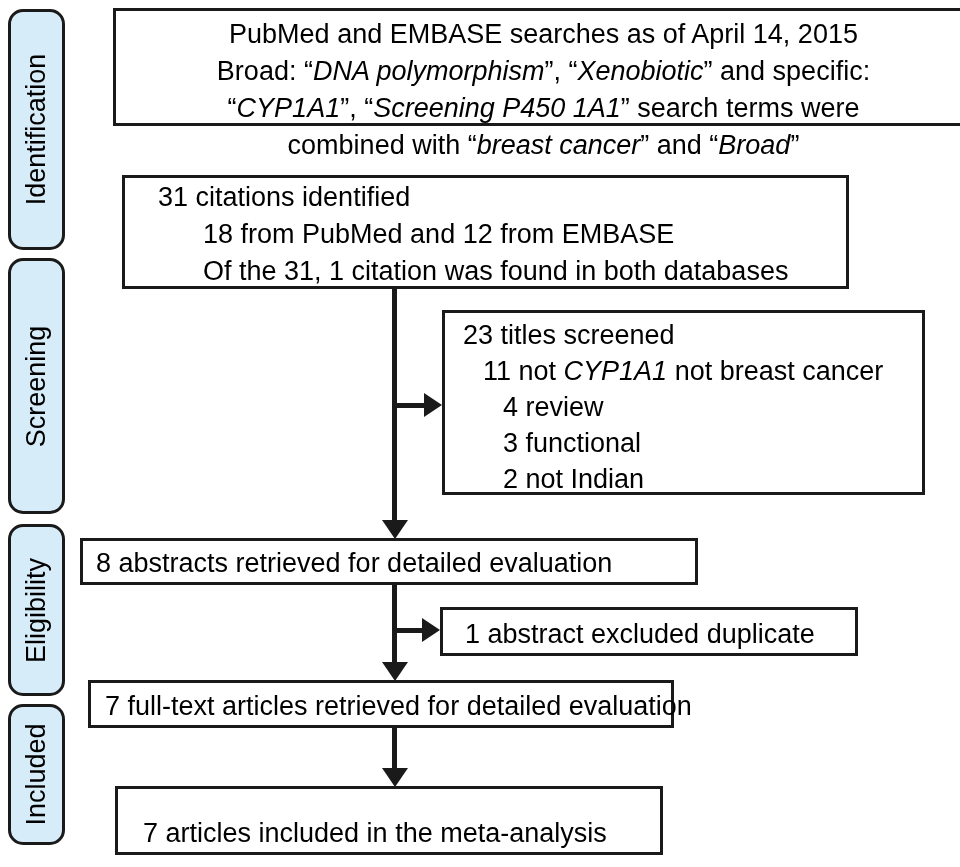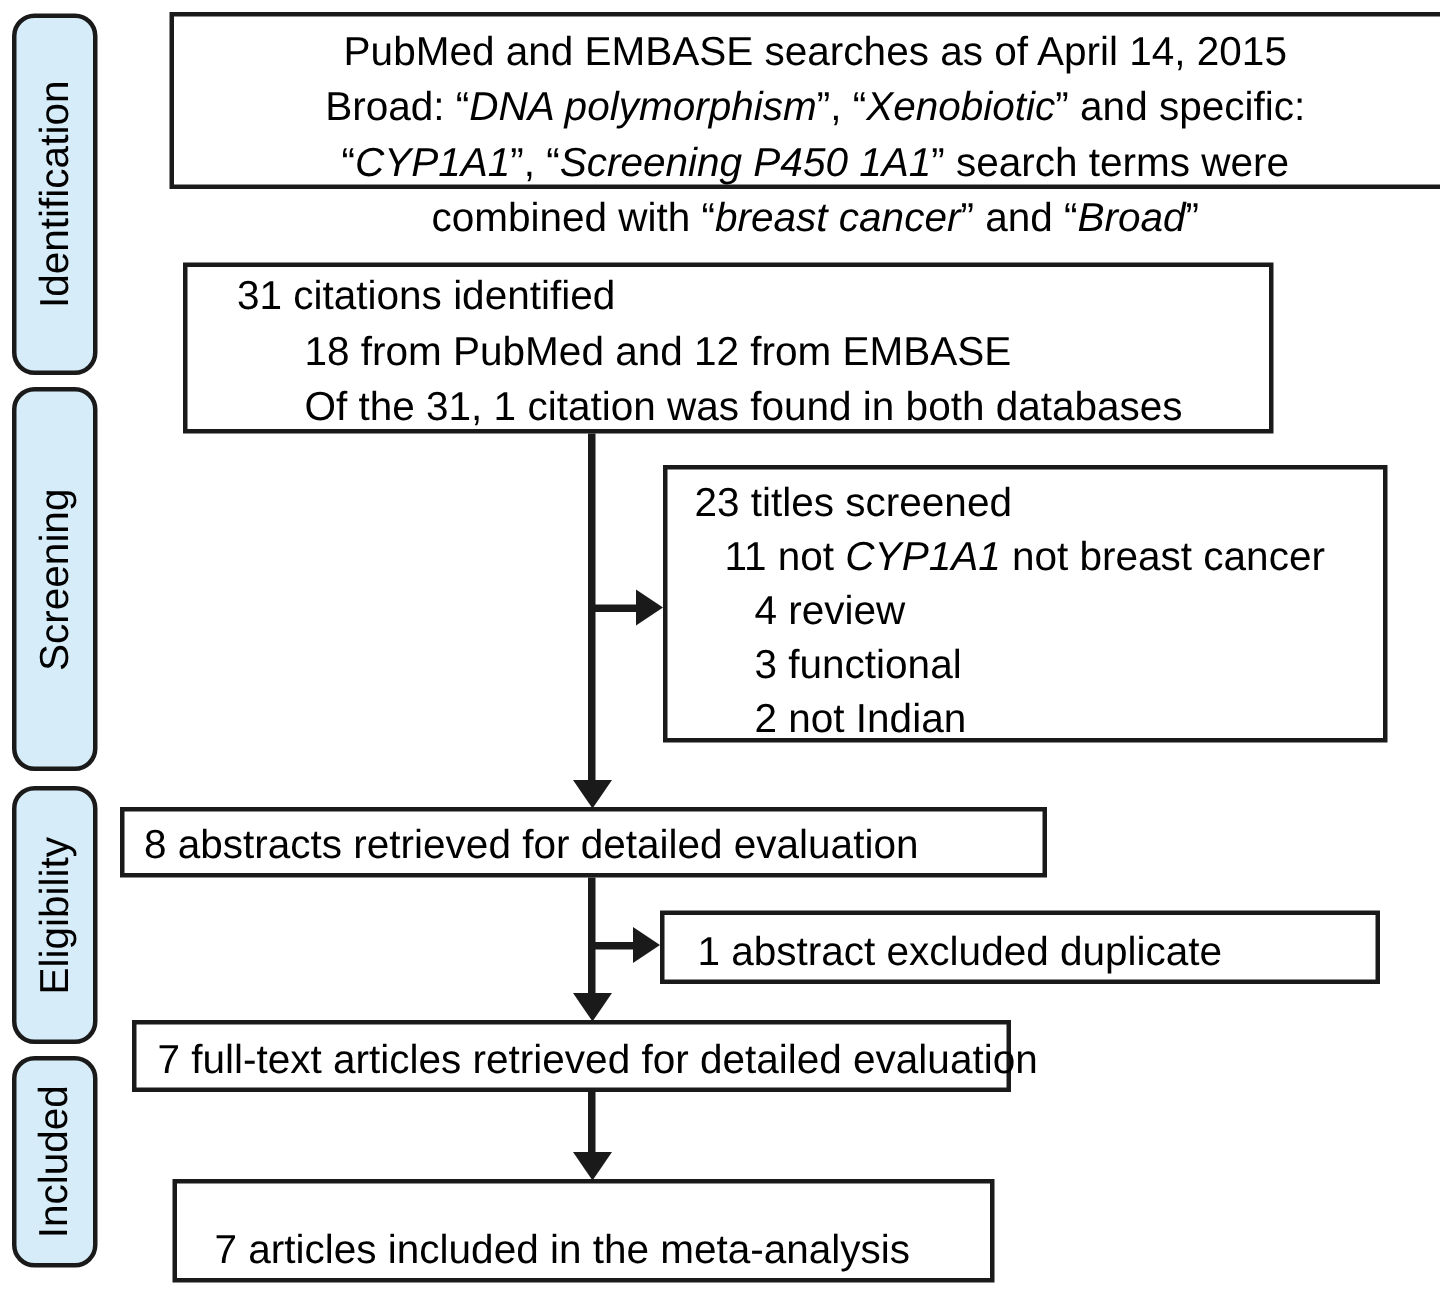--- a/index.html
+++ b/index.html
@@ -90,21 +90,21 @@
     </div>
     <div class="ln scr-ind2">4 review</div>
     <div class="ln scr-ind2">3 functional</div>
     <div class="ln scr-ind2">2 not Indian</div>
   </div>
 
   <div class="box single" style="left:80px; top:538px; width:618px; height:47px; padding-left:13px;">
     <span class="ln">8 abstracts retrieved for detailed evaluation</span>
   </div>
 
-  <div class="box single" style="left:440px; top:607px; width:480px; height:49px; padding-left:22px;">
+  <div class="box single" style="left:440px; top:607px; width:418px; height:49px; padding-left:22px;">
     <span class="ln">1 abstract excluded duplicate</span>
   </div>
 
   <div class="box single" style="left:88px; top:680px; width:586px; height:48px; padding-left:14px;">
     <span class="ln">7 full-text articles retrieved for detailed evaluation</span>
   </div>
 
   <div class="box single" style="left:115px; top:786px; width:548px; height:69px; padding-left:25px;">
     <span class="ln">7 articles included in the meta-analysis</span>
   </div>

